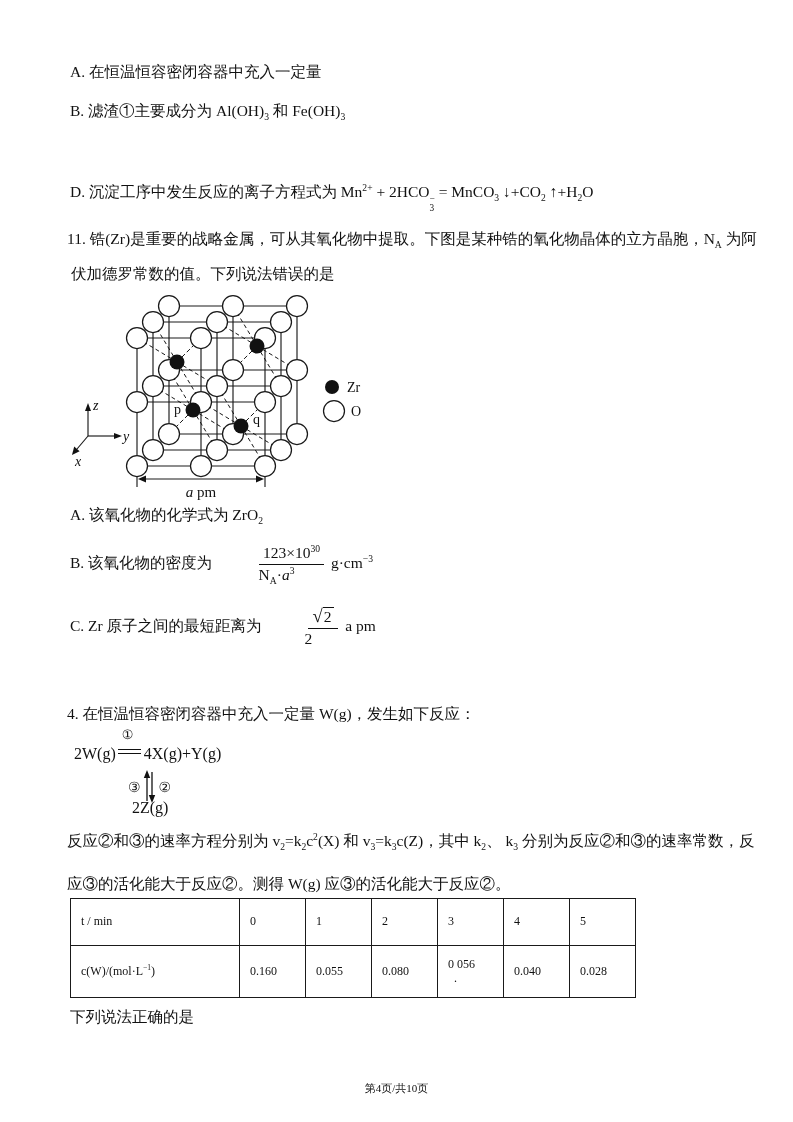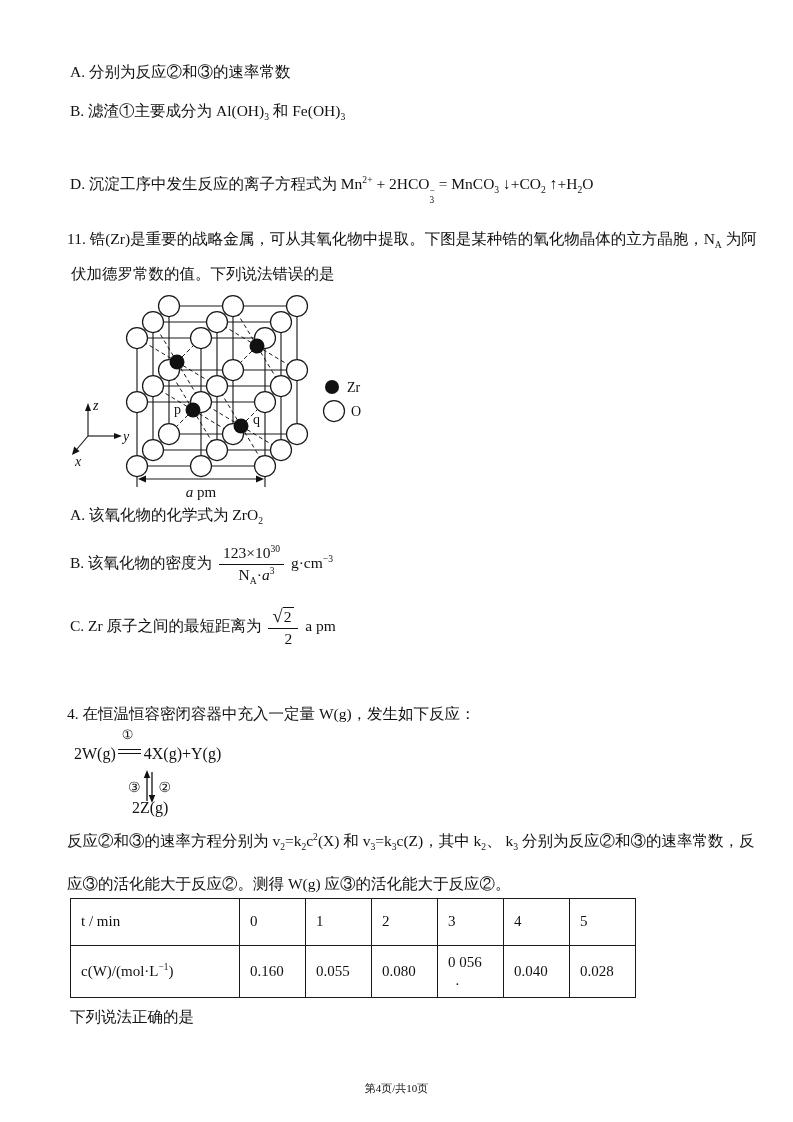--- a/index.html
+++ b/index.html
@@ -7,50 +7,50 @@
     position:relative;width:793px;height:1122px;margin:0 auto;background:#ffffff;
     font-family:"Liberation Serif","DejaVu Serif",serif;color:#111;font-size:15.5px;
     overflow:hidden;
   }
   .tline{position:absolute;left:70px;white-space:nowrap;}
   sup{font-size:.62em;vertical-align:super;line-height:0;}
   sub{font-size:.62em;vertical-align:sub;line-height:0;}
   i{font-style:italic;}
   .ss{display:inline-flex;flex-direction:column;align-items:flex-start;font-size:.6em;line-height:1;vertical-align:-0.55em;}
   .frac{display:inline-flex;flex-direction:column;align-items:center;vertical-align:middle;margin:0 3px;line-height:1.2;}
-  .fnum{padding:0 4px 1px;border-bottom:1.4px solid #111;}
+  .fnum{padding:0 4px 1px;border-bottom:1.4px solid #111;margin-left:40px;}
   .fden{padding-top:1px;margin-left:10px;}
   .sqrt{display:inline-flex;align-items:flex-start;line-height:1.05;}
   .rad{font-size:1.2em;line-height:.95;}
   .radicand{border-top:1.35px solid #111;padding:1px 3px 0 1px;}
   
   .scheme{position:absolute;left:74px;top:741px;font-size:16px;}
   .s-row1{display:flex;align-items:baseline;}
   .eqwrap{display:inline-block;position:relative;width:26px;height:18px;margin:0 1px;}
   .eqlabel{position:absolute;top:-14px;left:5px;font-size:13px;}
   .eqsign{position:absolute;top:8px;left:1px;width:23px;height:3px;border-top:1.5px solid #111;border-bottom:1.5px solid #111;}
   .s-vert{position:absolute;left:54px;top:29px;display:flex;align-items:center;font-size:14px;}
   .s-bottom{position:absolute;left:58px;top:58px;}
   
   .ctable{position:absolute;left:70px;top:898px;border-collapse:collapse;}
-  .ctable td{border:1.6px solid #1a1a1a;padding:0 0 0 10px;vertical-align:middle;font-size:15px;white-space:pre-wrap;line-height:1.15;}
+  .ctable td{border:1.6px solid #1a1a1a;padding:0 0 0 10px;vertical-align:middle;font-size:12px;white-space:pre-wrap;line-height:1.15;}
   .ctable .r1 td{height:46px;}
   .ctable .r2 td{height:51px;}
   .footer{position:absolute;left:0;top:1081px;width:100%;text-align:center;font-size:11px;}
   .diagram{position:absolute;left:68px;top:286px;}
   svg text{font-family:"Liberation Serif","DejaVu Serif",serif;}
 </style>
 </head>
 <body>
 
 <div id="page">
 
-  <div class="tline" style="top:62px">A. 分别为反应②和③的速率常数</div>
+  <div class="tline" style="top:62px">A. 在恒温恒容密闭容器中充入一定量</div>
   <div class="tline" style="top:101px">B. 滤渣①主要成分为 Al(OH)<sub>3</sub> 和 Fe(OH)<sub>3</sub></div>
-  <div class="tline" style="top:174px">D. 沉淀工序中发生反应的离子方程式为 Mn<sup>2+</sup> + 2HCO<span class="ss">
+  <div class="tline" style="top:182px">D. 沉淀工序中发生反应的离子方程式为 Mn<sup>2+</sup> + 2HCO<span class="ss">
         <span>−</span>
         <span>3</span>
       </span> = MnCO<sub>3</sub> ↓+CO<sub>2</sub> ↑+H<sub>2</sub>O</div>
 
   <div class="tline" style="top:229px;left:67px">11. 锆(Zr)是重要的战略金属，可从其氧化物中提取。下图是某种锆的氧化物晶体的立方晶胞，N<sub>A</sub> 为阿</div>
   <div class="tline" style="top:264px;left:71px">伏加德罗常数的值。下列说法错误的是</div>
 
   <div class="diagram">
     <svg id="crystal-svg" width="345" height="216" viewBox="0 0 345 216">
         <line x1="101" y1="148" x2="229" y2="148" stroke="#1a1a1a" stroke-width="1.15"></line>

